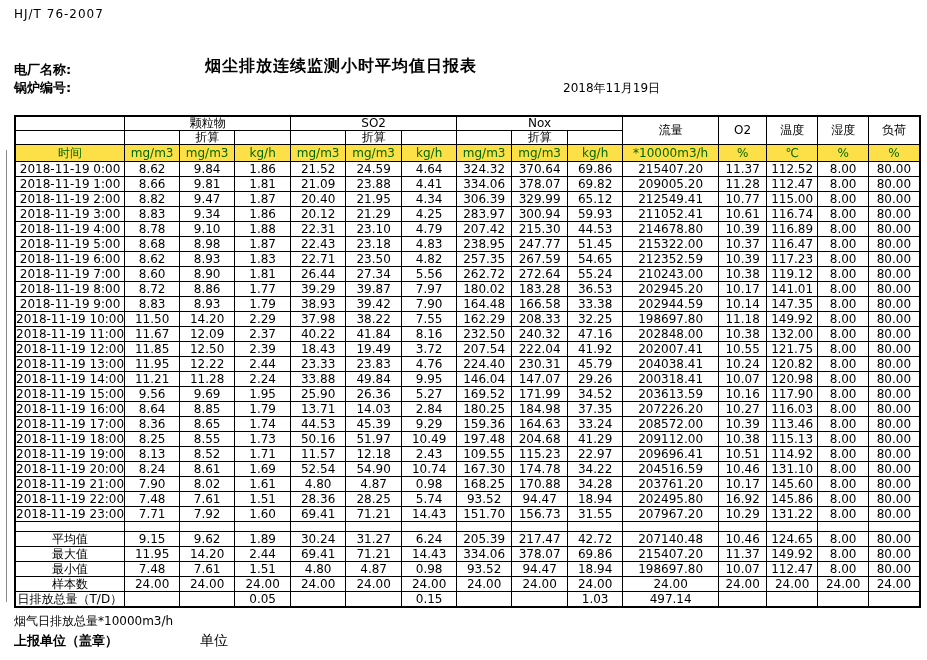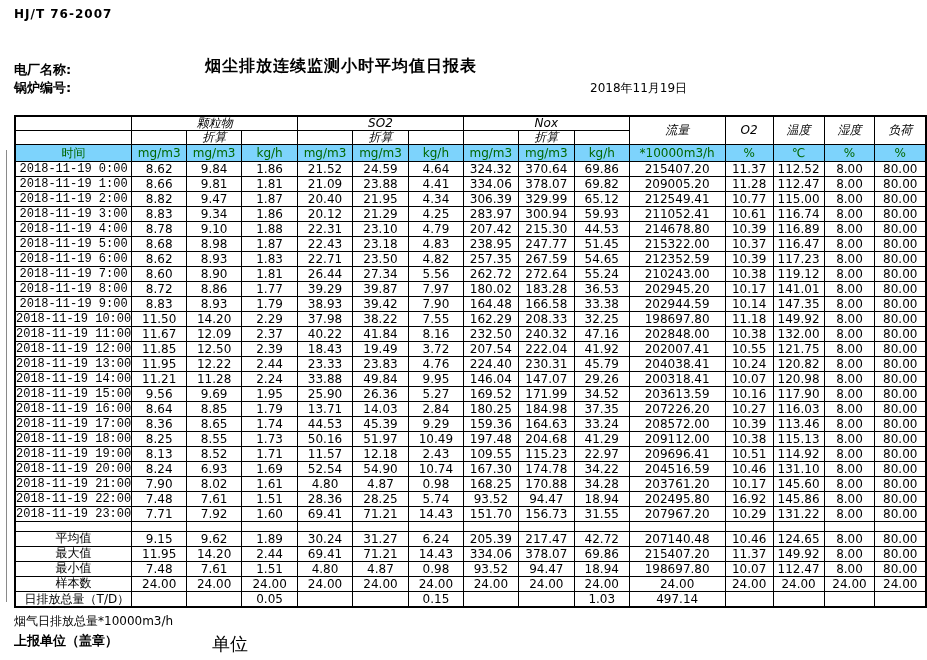--- a/index.html
+++ b/index.html
@@ -1,55 +1,55 @@
 <!DOCTYPE html>
 <html><head>
 <meta charset="utf-8">
 <style>
   html,body{margin:0;padding:0;}
   body{
     width:927px;height:660px;background:#ffffff;position:relative;
     font-family:"DejaVu Sans",sans-serif;color:#000;overflow:hidden;
   }
-  .std{position:absolute;top:7px;left:14px;font-size:12px;font-weight:bold;letter-spacing:1px;}
+  .std{position:absolute;top:7px;left:14px;font-size:12px;font-weight:normal;letter-spacing:1px;}
   .title{position:absolute;top:24px;left:205px;font-size:16px;font-weight:bold;letter-spacing:1px;margin-top:32px;}
   .plant{position:absolute;top:61px;left:14px;font-size:13px;font-weight:bold;}
   .boiler{position:absolute;top:79px;left:14px;font-size:13px;font-weight:bold;}
-  .date{position:absolute;top:80px;left:563px;font-size:12px;margin-left:27px;}
+  .date{position:absolute;top:80px;left:563px;font-size:12px;}
   .left-rule{position:absolute;left:6px;top:150px;width:1px;height:452px;background:#8a8a8a;}
 
   table.rpt{
     position:absolute;left:14px;top:115px;
     border-collapse:collapse;table-layout:fixed;
     border:2px solid #000;
   }
   table.rpt td{
     border:1px solid #000;
     font-size:12px;line-height:14px;height:14px;
     padding:0;overflow:visible;white-space:nowrap;
     text-align:center;font-weight:normal;
   }
-  tr.h1 td, tr.h2 td{height:13px;line-height:13px;font-style:italic;}
+  tr.h1 td, tr.h2 td{height:13px;line-height:13px;}
   tr.h3 td{
     height:16px;line-height:16px;
-    background:#7dd3fc;color:#006600;
+    background:#fde047;color:#006600;
   }
   tbody.dat td{height:14px;line-height:14px;}
-  .time-cell{text-align:right;padding-right:3px;font-family:Liberation Mono, monospace;}
+  .time-cell{text-align:right;padding-right:3px;}
   .num-cell{text-align:right;padding-right:8px;}
   .sum-cell{text-align:right;padding-right:2px;}
   .center-cell{text-align:center;padding-right:0;}
   tr.spacer td{height:9px;line-height:9px;}
   .total-label-cell{position:relative;}
   .total-label-cell span{
     position:absolute;right:2px;top:0;height:14px;line-height:14px;white-space:nowrap;margin-left:33px;
   }
   .foot1{position:absolute;top:613px;left:14px;font-size:12px;}
   .foot2{position:absolute;top:632px;left:14px;font-size:13px;font-weight:bold;}
-  .foot3{position:absolute;top:632px;left:212px;font-size:18px;}
+  .foot3{position:absolute;top:632px;left:200px;font-size:14px;}
 </style>
 </head>
 <body>
 
 <div class="std">HJ/T  76-2007</div>
 <div class="title">烟尘排放连续监测小时平均值日报表</div>
 <div class="plant">电厂名称:</div>
 <div class="boiler">锅炉编号:</div>
 <div class="date">2018年11月19日</div>
 <div class="left-rule"></div>
@@ -451,21 +451,21 @@
         <td class="num-cell">22.97</td>
         <td class="num-cell">209696.41</td>
         <td class="num-cell">10.51</td>
         <td class="num-cell">114.92</td>
         <td class="num-cell">8.00</td>
         <td class="num-cell">80.00</td>
       </tr>
       <tr>
         <td class="time-cell">2018-11-19 20:00</td>
         <td class="num-cell">8.24</td>
-        <td class="num-cell">6.93</td>
+        <td class="num-cell">8.61</td>
         <td class="num-cell">1.69</td>
         <td class="num-cell">52.54</td>
         <td class="num-cell">54.90</td>
         <td class="num-cell">10.74</td>
         <td class="num-cell">167.30</td>
         <td class="num-cell">174.78</td>
         <td class="num-cell">34.22</td>
         <td class="num-cell">204516.59</td>
         <td class="num-cell">10.46</td>
         <td class="num-cell">131.10</td>

